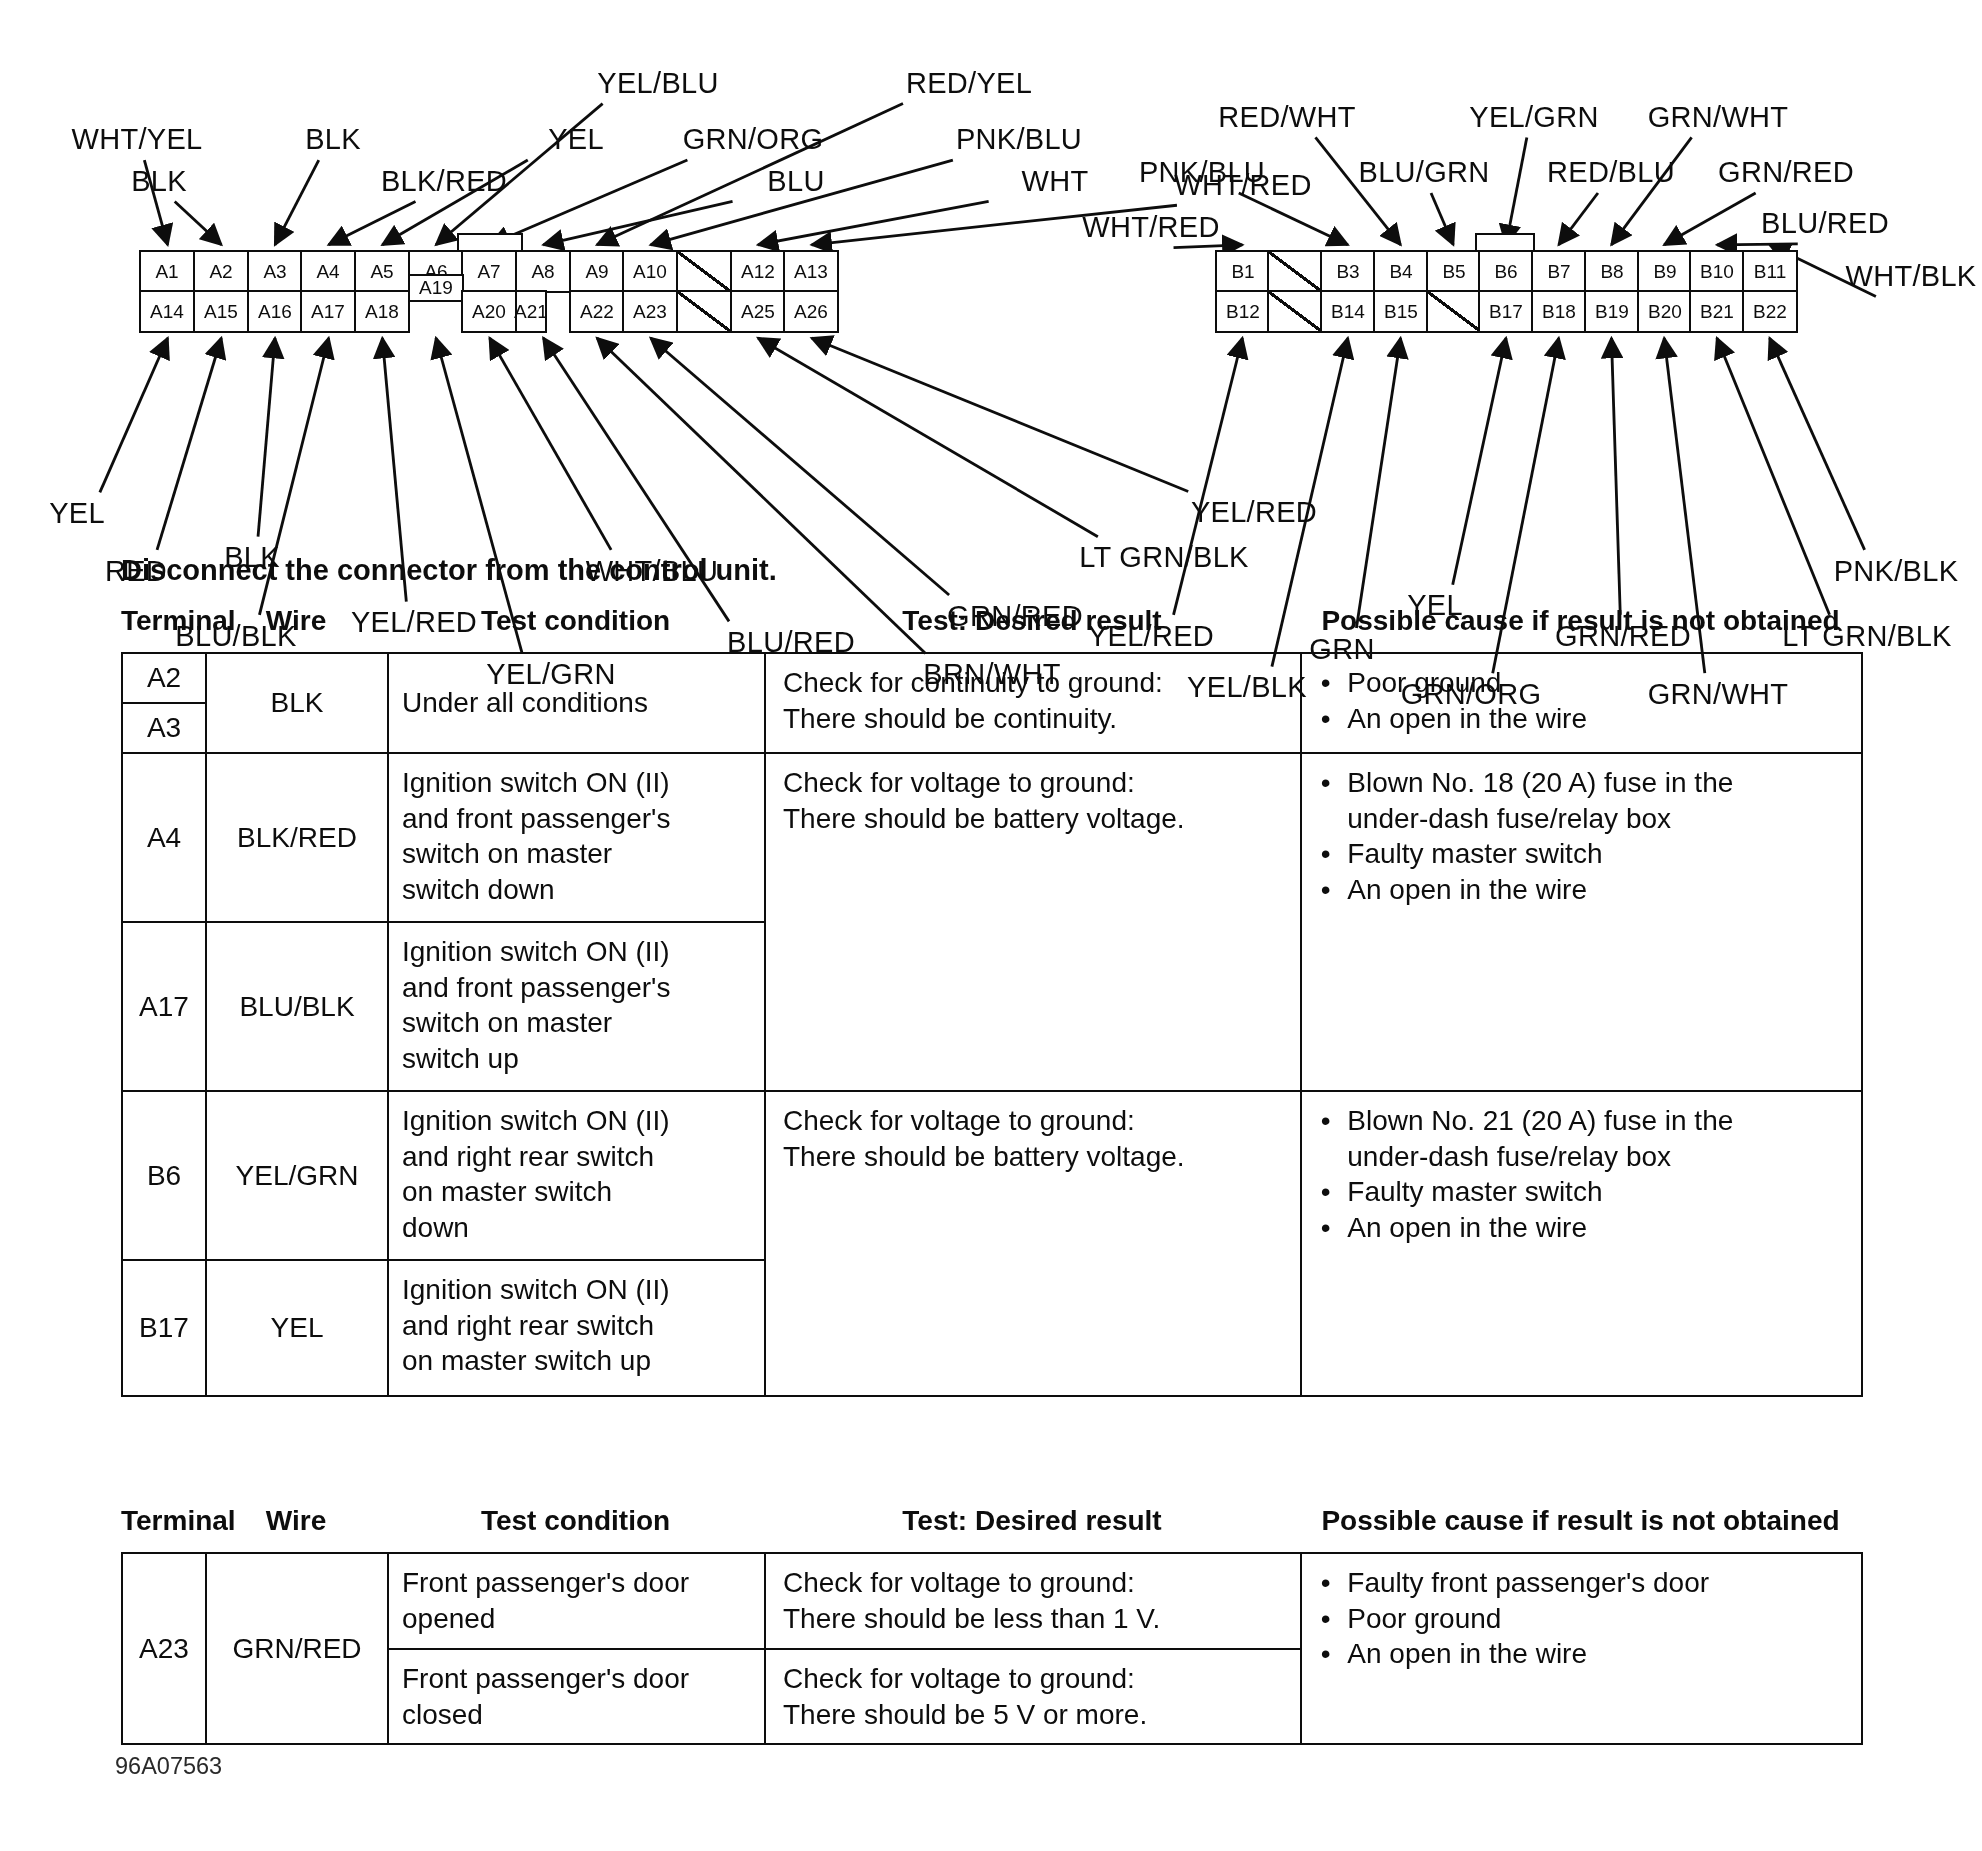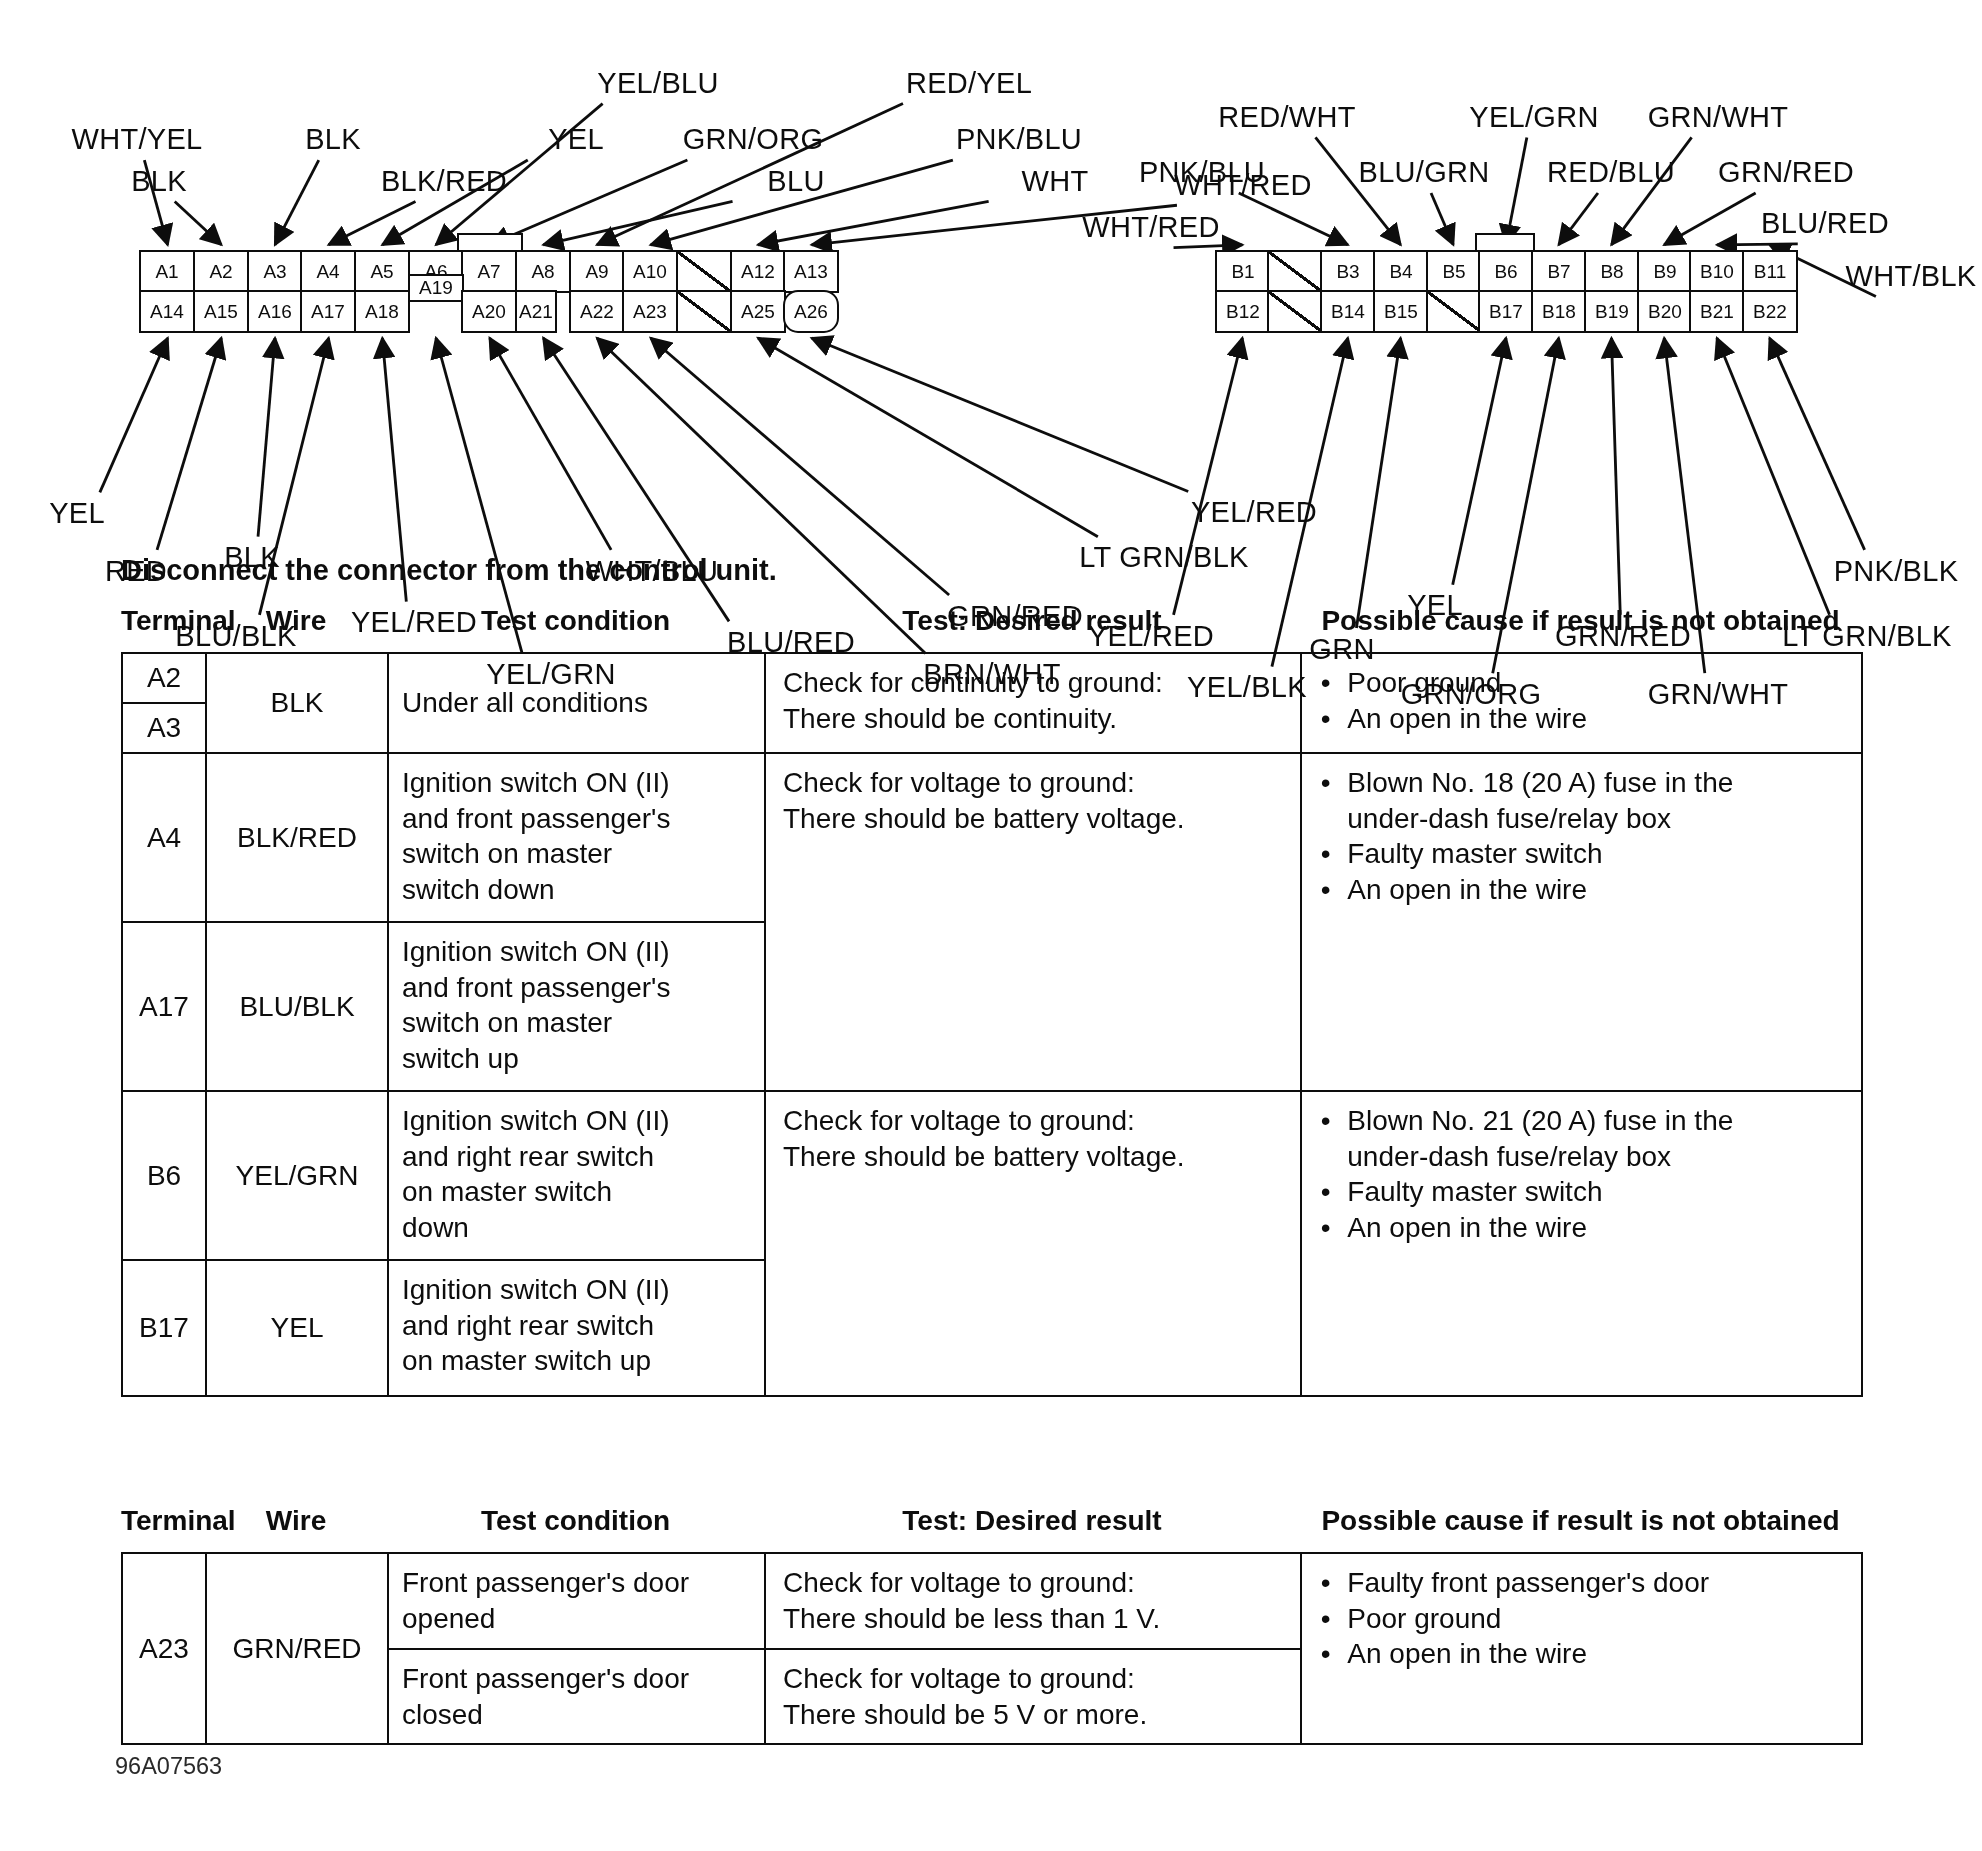--- a/index.html
+++ b/index.html
@@ -237,26 +237,26 @@
     <div class="pin-cell slash" style="left: 676px; top: 250px; width: 56px; height: 43px;"></div>
     <div class="pin-cell" style="left: 730px; top: 250px; width: 56px; height: 43px;">A12</div>
     <div class="pin-cell" style="left: 783px; top: 250px; width: 56px; height: 43px;">A13</div>
     <div class="pin-cell" style="left: 139px; top: 290px; width: 56px; height: 43px;">A14</div>
     <div class="pin-cell" style="left: 193px; top: 290px; width: 56px; height: 43px;">A15</div>
     <div class="pin-cell" style="left: 247px; top: 290px; width: 56px; height: 43px;">A16</div>
     <div class="pin-cell" style="left: 300px; top: 290px; width: 56px; height: 43px;">A17</div>
     <div class="pin-cell" style="left: 354px; top: 290px; width: 56px; height: 43px;">A18</div>
     <div class="pin-cell" style="left: 408px; top: 274px; width: 56px; height: 28px;">A19</div>
     <div class="pin-cell" style="left: 461px; top: 290px; width: 56px; height: 43px;">A20</div>
-    <div class="pin-cell" style="left: 515px; top: 290px; width: 42px; height: 43px;">A21</div>
+    <div class="pin-cell" style="left: 515px; top: 290px; width: 32px; height: 43px;">A21</div>
     <div class="pin-cell" style="left: 569px; top: 290px; width: 56px; height: 43px;">A22</div>
     <div class="pin-cell" style="left: 622px; top: 290px; width: 56px; height: 43px;">A23</div>
     <div class="pin-cell slash" style="left: 676px; top: 290px; width: 56px; height: 43px;"></div>
     <div class="pin-cell" style="left: 730px; top: 290px; width: 56px; height: 43px;">A25</div>
-    <div class="pin-cell" style="left: 783px; top: 290px; width: 56px; height: 43px; border-radius: 15px;">A26</div>
+    <div class="pin-cell" style="left: 783px; top: 290px; width: 56px; height: 43px;">A26</div>
     <div class="conn-tab" style="left: 457px; width: 66px; top: 233px; height: 17px;"></div>
     <div class="wire-label" style="left: 658px; top: 83px;">YEL/BLU</div>
     <div class="wire-label" style="left: 969px; top: 83px;">RED/YEL</div>
     <div class="wire-label" style="left: 137px; top: 139px;">WHT/YEL</div>
     <div class="wire-label" style="left: 159px; top: 181px;">BLK</div>
     <div class="wire-label" style="left: 576px; top: 139px;">YEL</div>
     <div class="wire-label" style="left: 753px; top: 139px;">GRN/ORG</div>
     <div class="wire-label" style="left: 1019px; top: 139px;">PNK/BLU</div>
     <div class="wire-label" style="left: 1243px; top: 185px;">WHT/RED</div>
     <div class="wire-label" style="left: 333px; top: 139px;">BLK</div>

